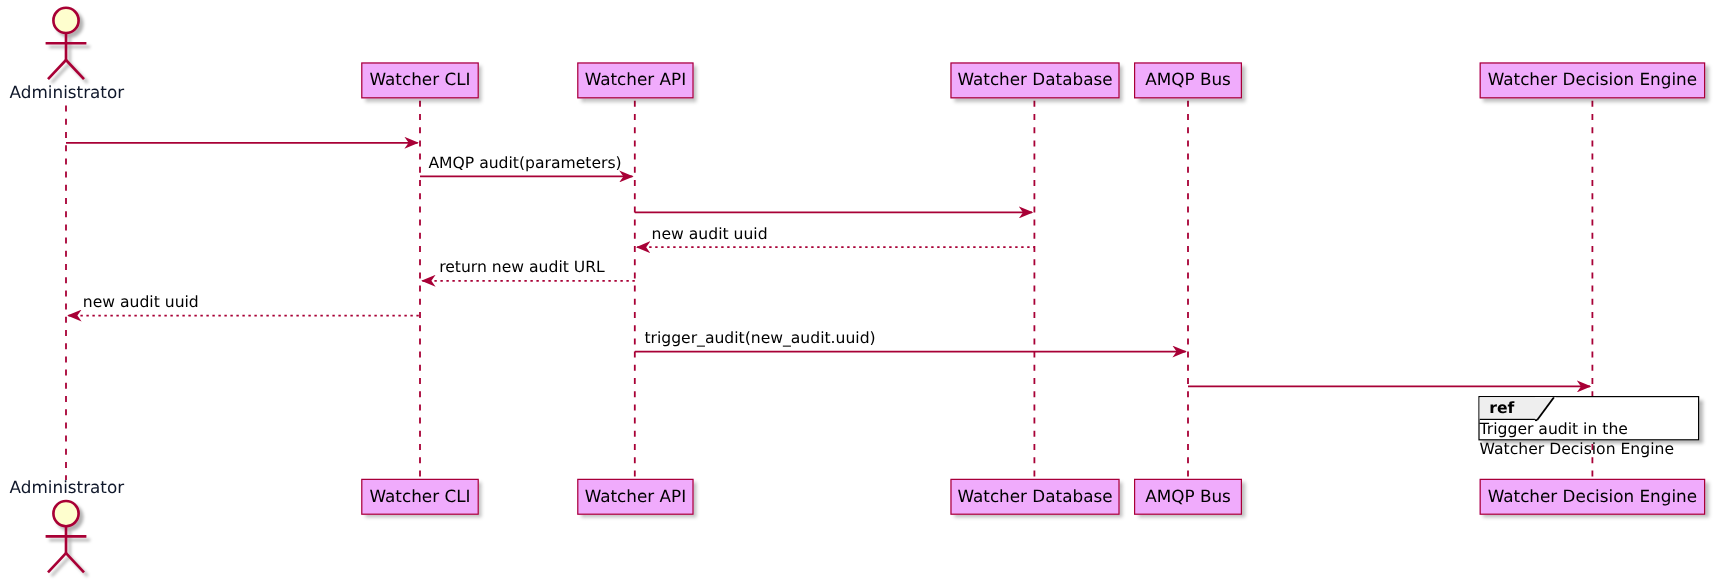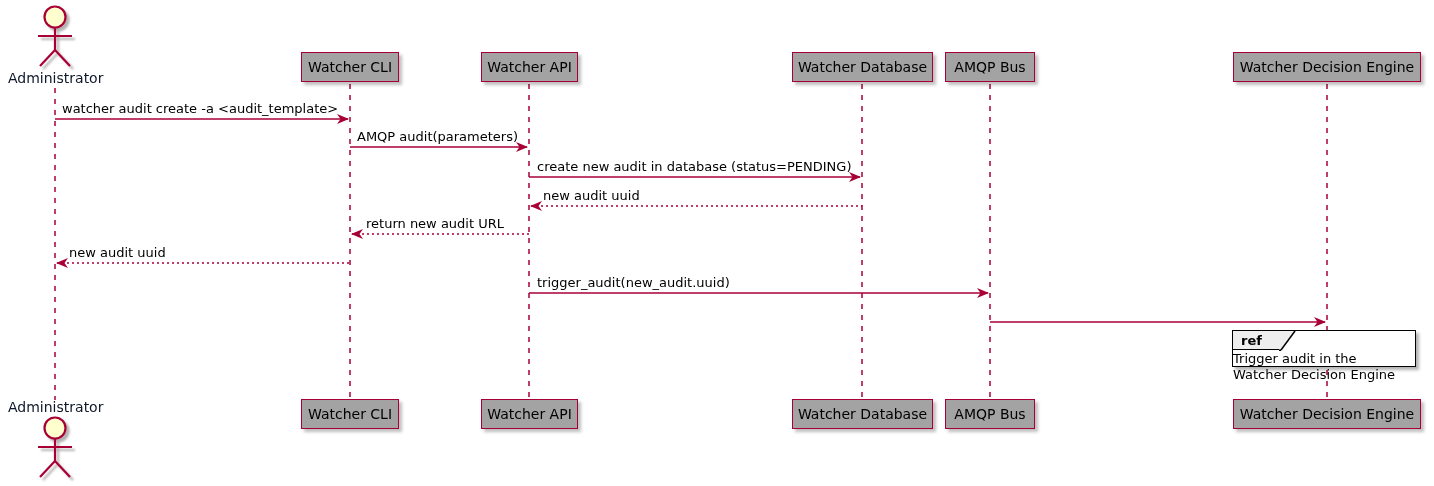--- a/index.html
+++ b/index.html
@@ -21,21 +21,21 @@
   }
   #svg-root {
     position: absolute;
     left: 0;
     top: 0;
   }
   
   .participant-box {
     position: absolute;
     box-sizing: border-box;
-    background: #a3a3a3;
+    background: #f0abfc;
     border: 1.5px solid #A80036;
     color: #000000;
     font-size: 14px;
     line-height: 1;
     display: flex;
     align-items: center;
     justify-content: center;
     white-space: nowrap;
     box-shadow: 3px 3px 3px rgba(0,0,0,0.25);
   }
@@ -176,28 +176,22 @@
     <span>AMQP Bus</span>
   </div>
   <div class="participant-box" style="left:1233px; top:399px; width:188px; height:30px;">
     <span>Watcher Decision Engine</span>
   </div>
 
   <div class="actor-label" style="left:8px; top:399px;">
     <span>Administrator</span>
   </div>
 
-  <div class="msg-label" style="left:62px; top:102px;">
-    <span>watcher audit create -a &lt;audit_template&gt;</span>
-  </div>
   <div class="msg-label" style="left:357px; top:130px;">
     <span>AMQP audit(parameters)</span>
-  </div>
-  <div class="msg-label" style="left:537px; top:160px;">
-    <span>create new audit in database (status=PENDING)</span>
   </div>
   <div class="msg-label" style="left:543px; top:189px;">
     <span>new audit uuid</span>
   </div>
   <div class="msg-label" style="left:366px; top:217px;">
     <span>return new audit URL</span>
   </div>
   <div class="msg-label" style="left:69px; top:246px;">
     <span>new audit uuid</span>
   </div>

